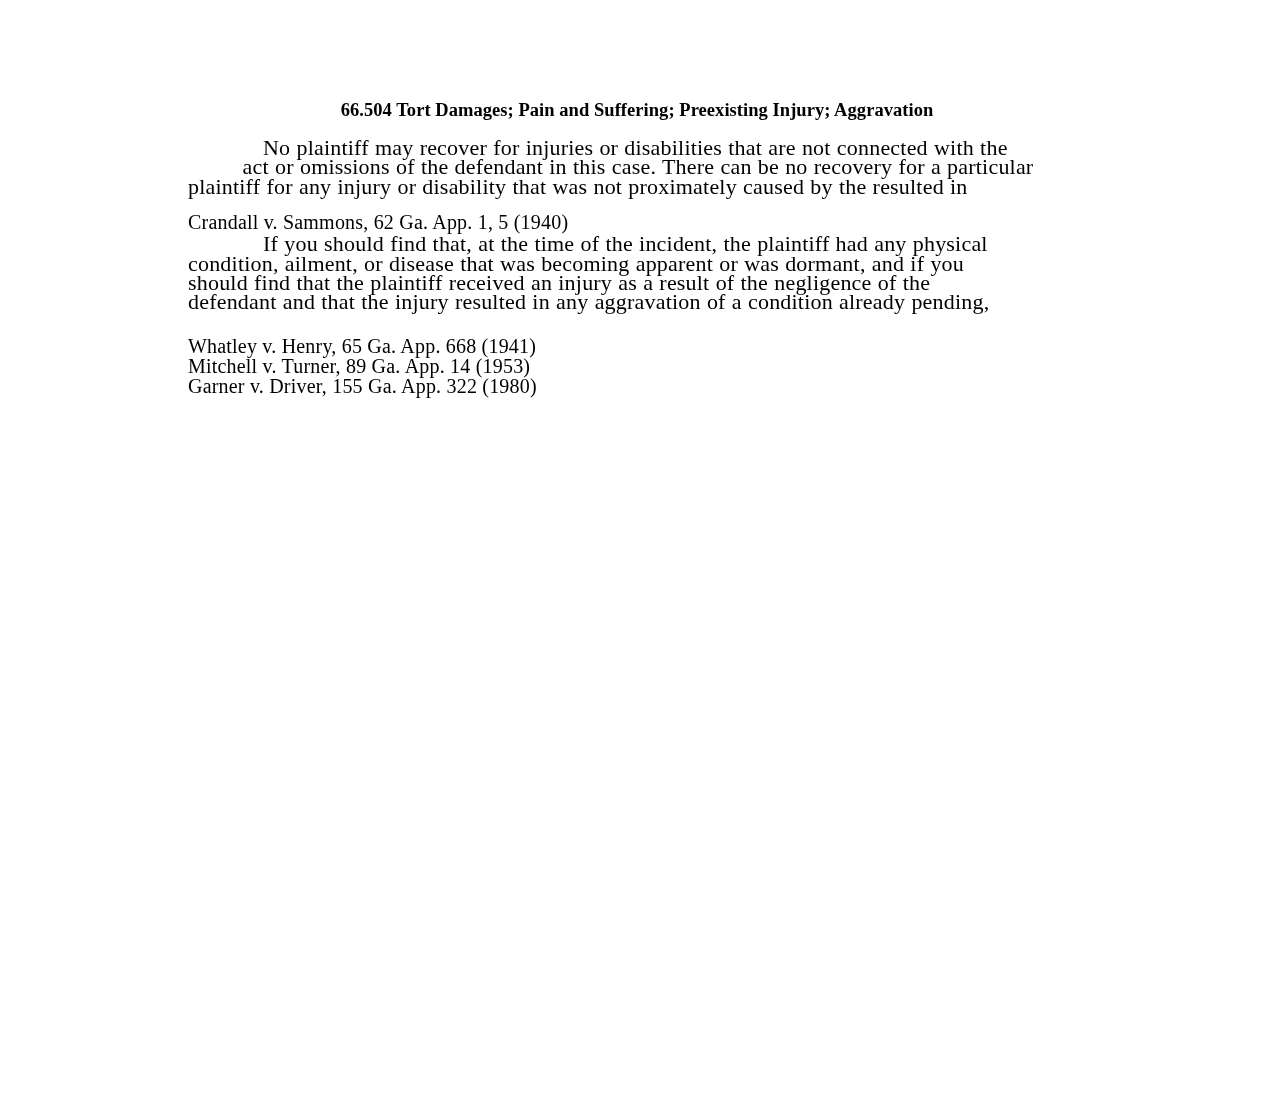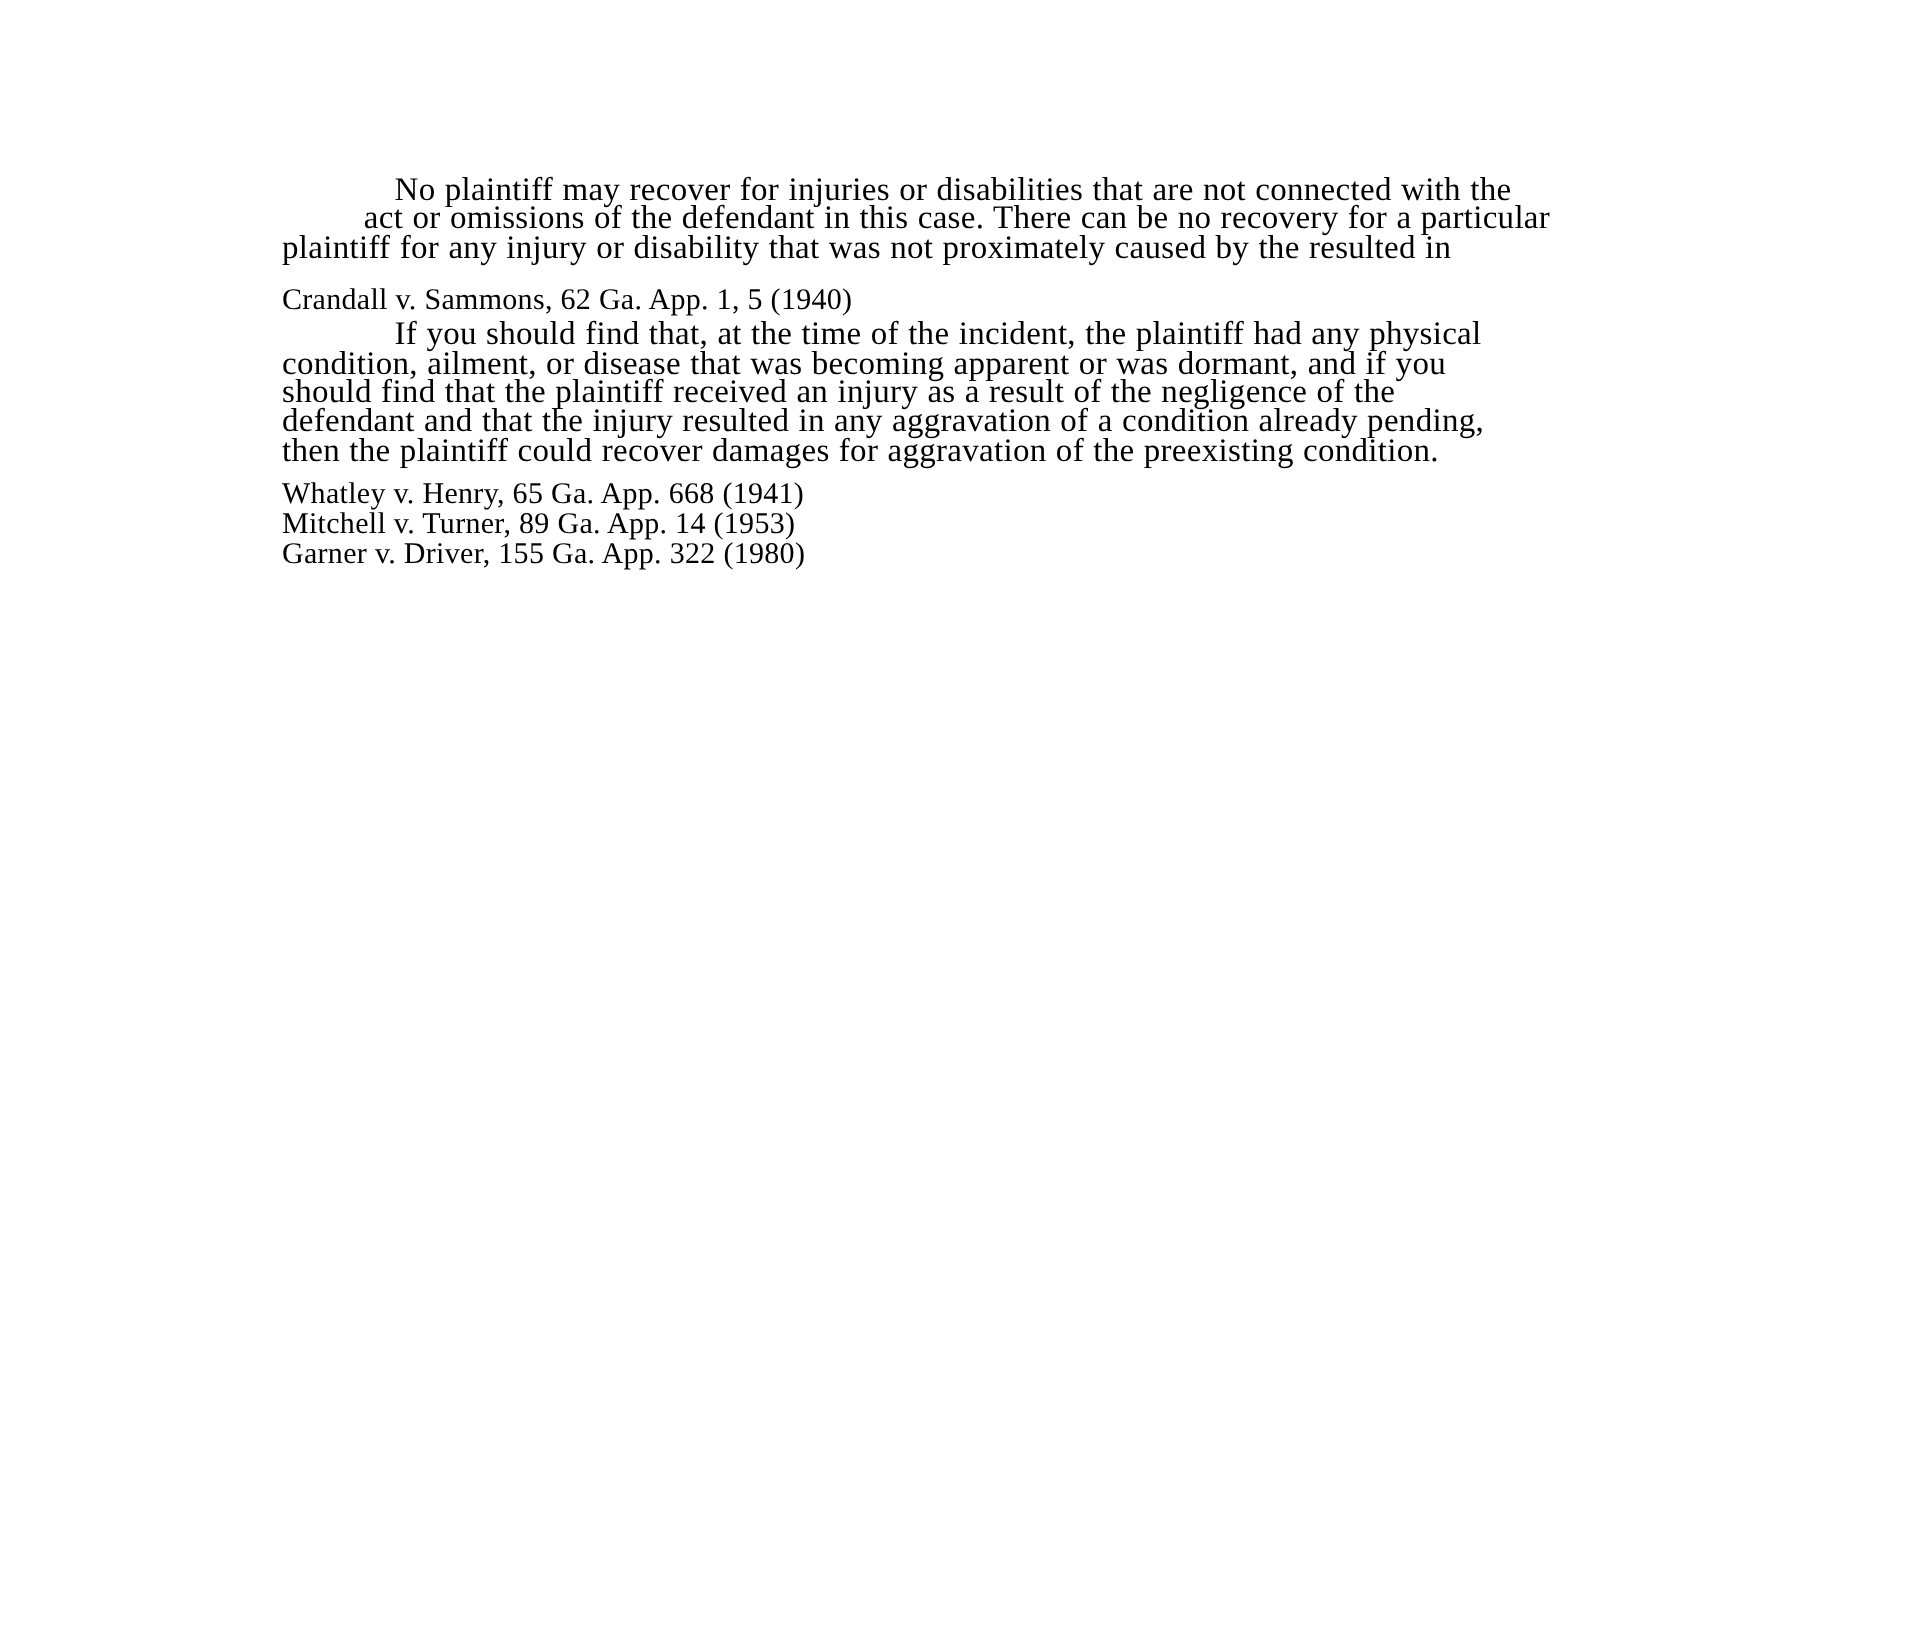--- a/index.html
+++ b/index.html
@@ -44,34 +44,34 @@
       margin: 0;
       letter-spacing: 0.2px;
     }
     .line { display: block; white-space: nowrap; }
   </style>
 </head>
 <body>
 
 <div class="page">
 
+  <div class="title">66.504 Tort Damages; Pain and Suffering; Preexisting Injury; Aggravation</div>
 
   <p class="para" style="margin-top:17px;">
     <span class="line">No plaintiff may recover for injuries or disabilities that are not connected with the</span>
     <span class="line" style="text-indent:0;text-align:center;">act or omissions of the defendant in this case. There can be no recovery for a particular</span>
     <span class="line" style="text-indent:0;">plaintiff for any injury or disability that was not proximately caused by the resulted in</span>
   </p>
 
   <p class="cite" style="margin-top:16px;">Crandall v. Sammons, 62 Ga. App. 1, 5 (1940)</p>
 
   <p class="para" style="margin-top:2px;">
     <span class="line">If you should find that, at the time of the incident, the plaintiff had any physical</span>
     <span class="line" style="text-indent:0;">condition, ailment, or disease that was becoming apparent or was dormant, and if you</span>
     <span class="line" style="text-indent:0;">should find that the plaintiff received an injury as a result of the negligence of the</span>
     <span class="line" style="text-indent:0;">defendant and that the injury resulted in any aggravation of a condition already pending,</span>
-    <span class="line" style="text-indent:0;">then the plaintiff could recover damages for aggravation of the preexisting condition.</span>
   </p>
 
-  <p class="cite" style="margin-top:10px;">Whatley v. Henry, 65 Ga. App. 668 (1941)</p>
+  <p class="cite" style="margin-top:24px;">Whatley v. Henry, 65 Ga. App. 668 (1941)</p>
   <p class="cite" style="margin-top:0;">Mitchell v. Turner, 89 Ga. App. 14 (1953)</p>
   <p class="cite" style="">Garner v. Driver, 155 Ga. App. 322 (1980)</p>
 
 </div>
 
 </body></html>

